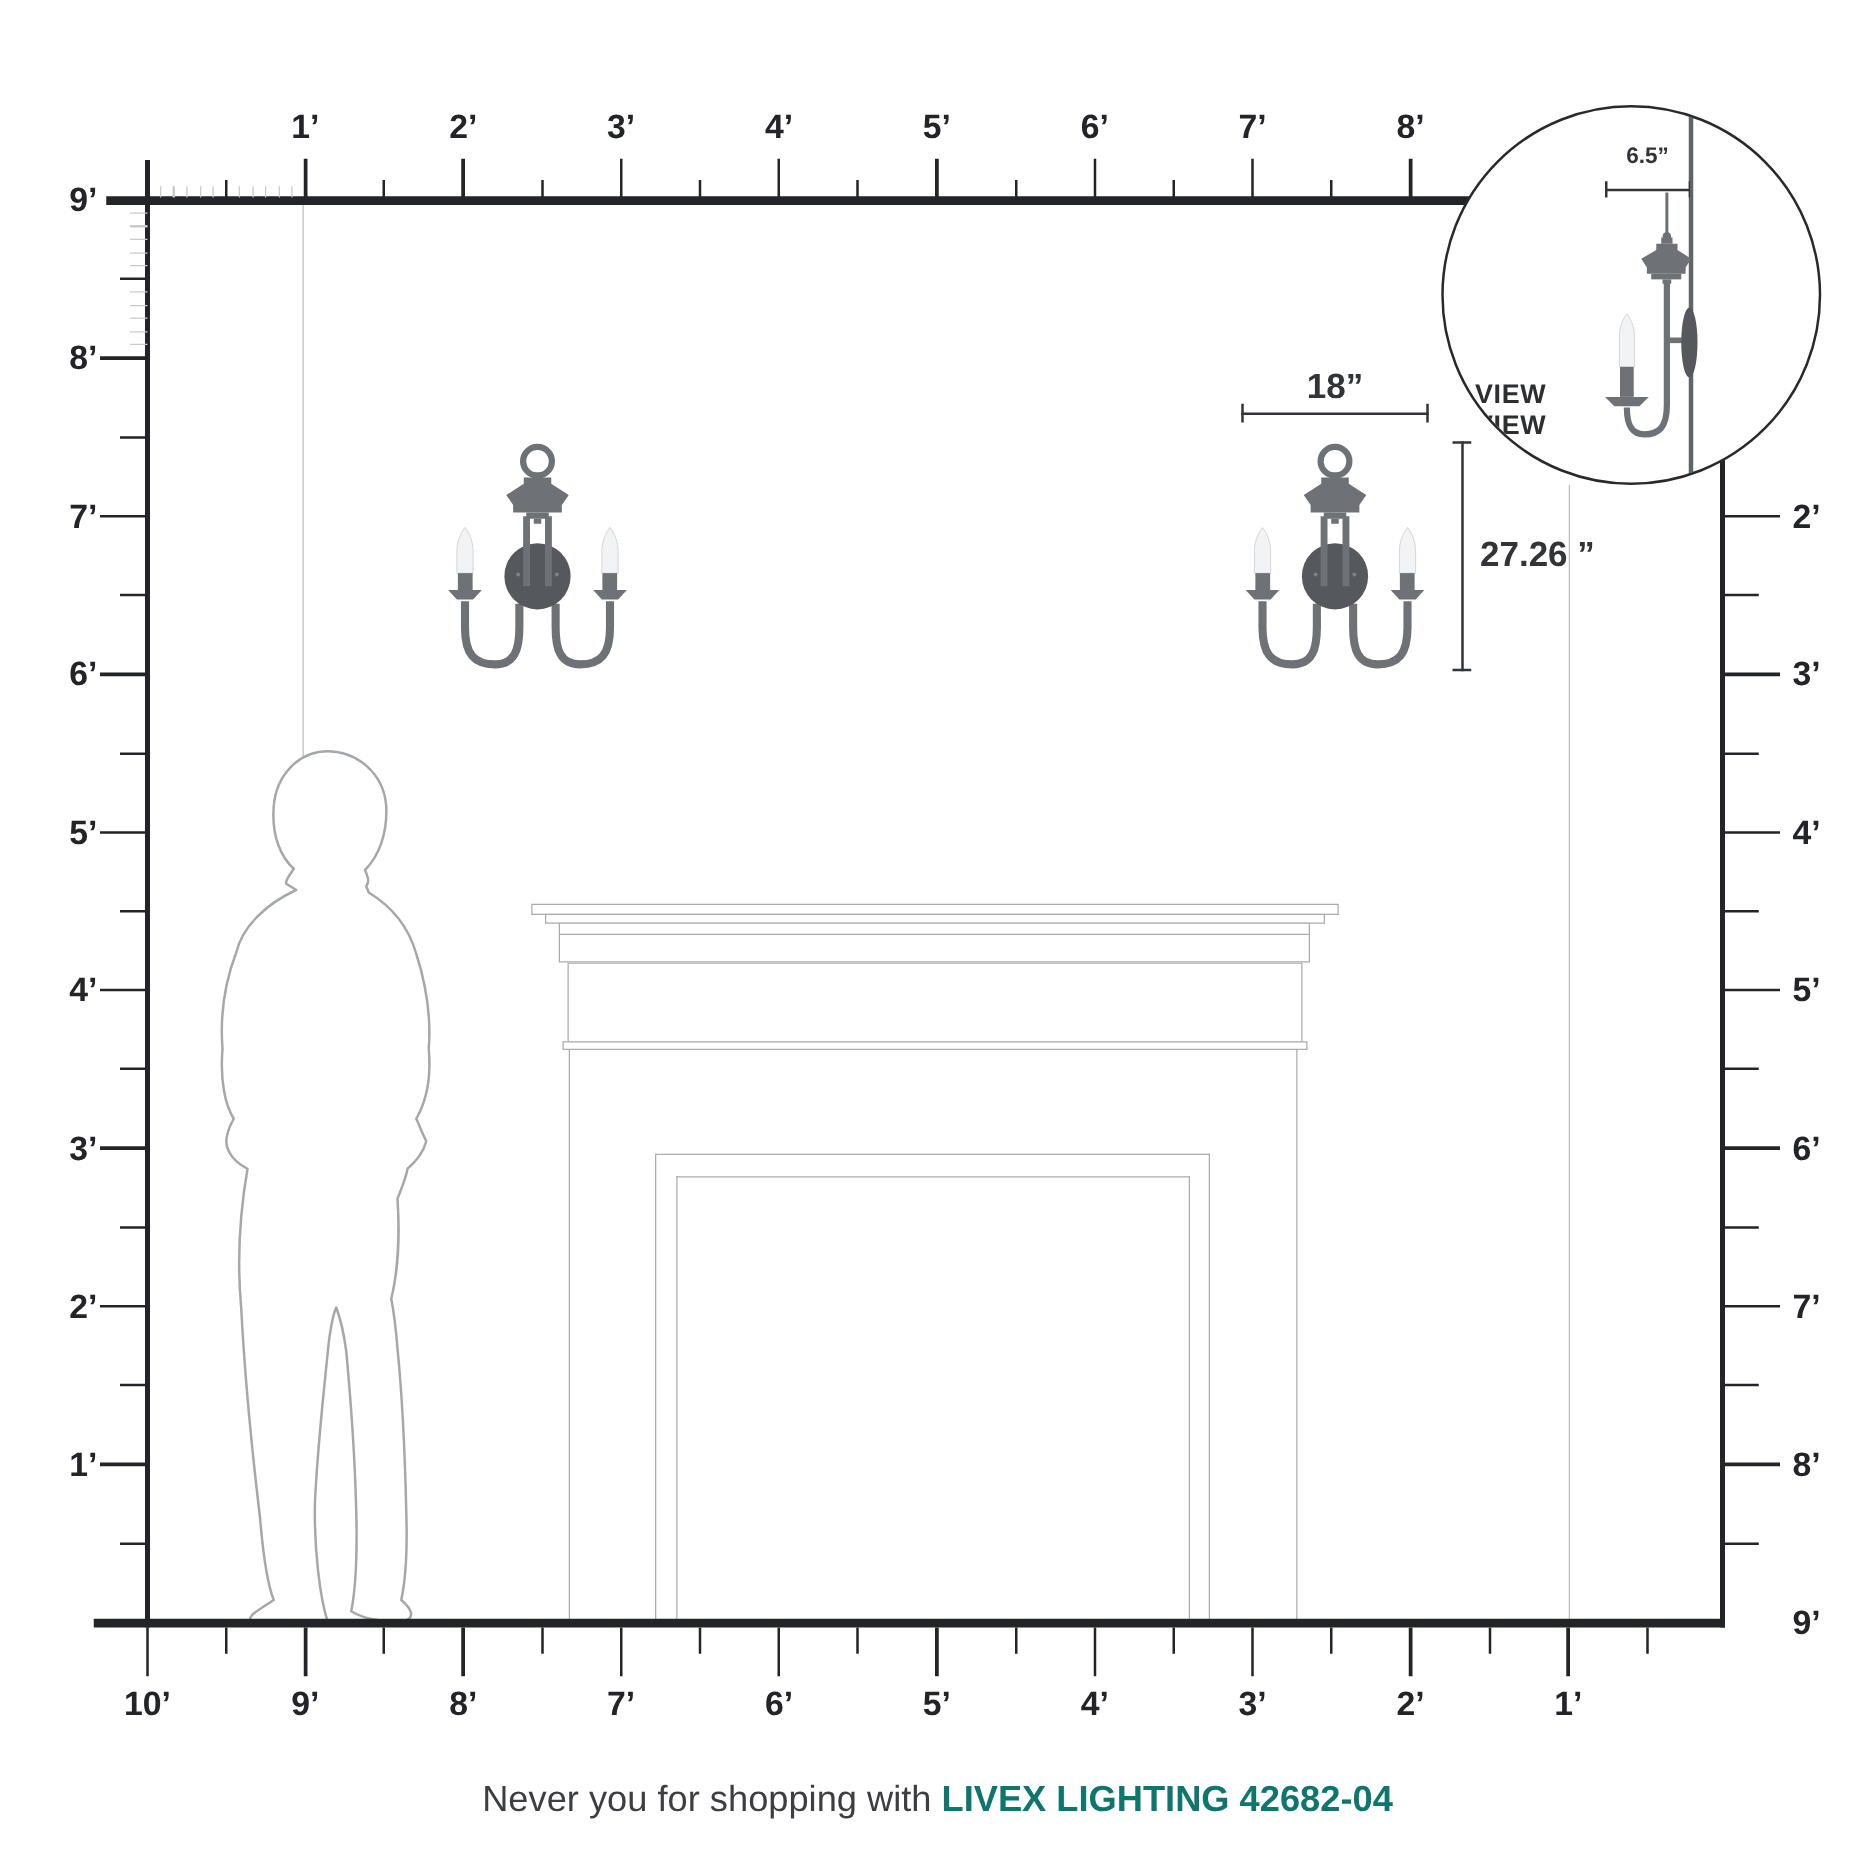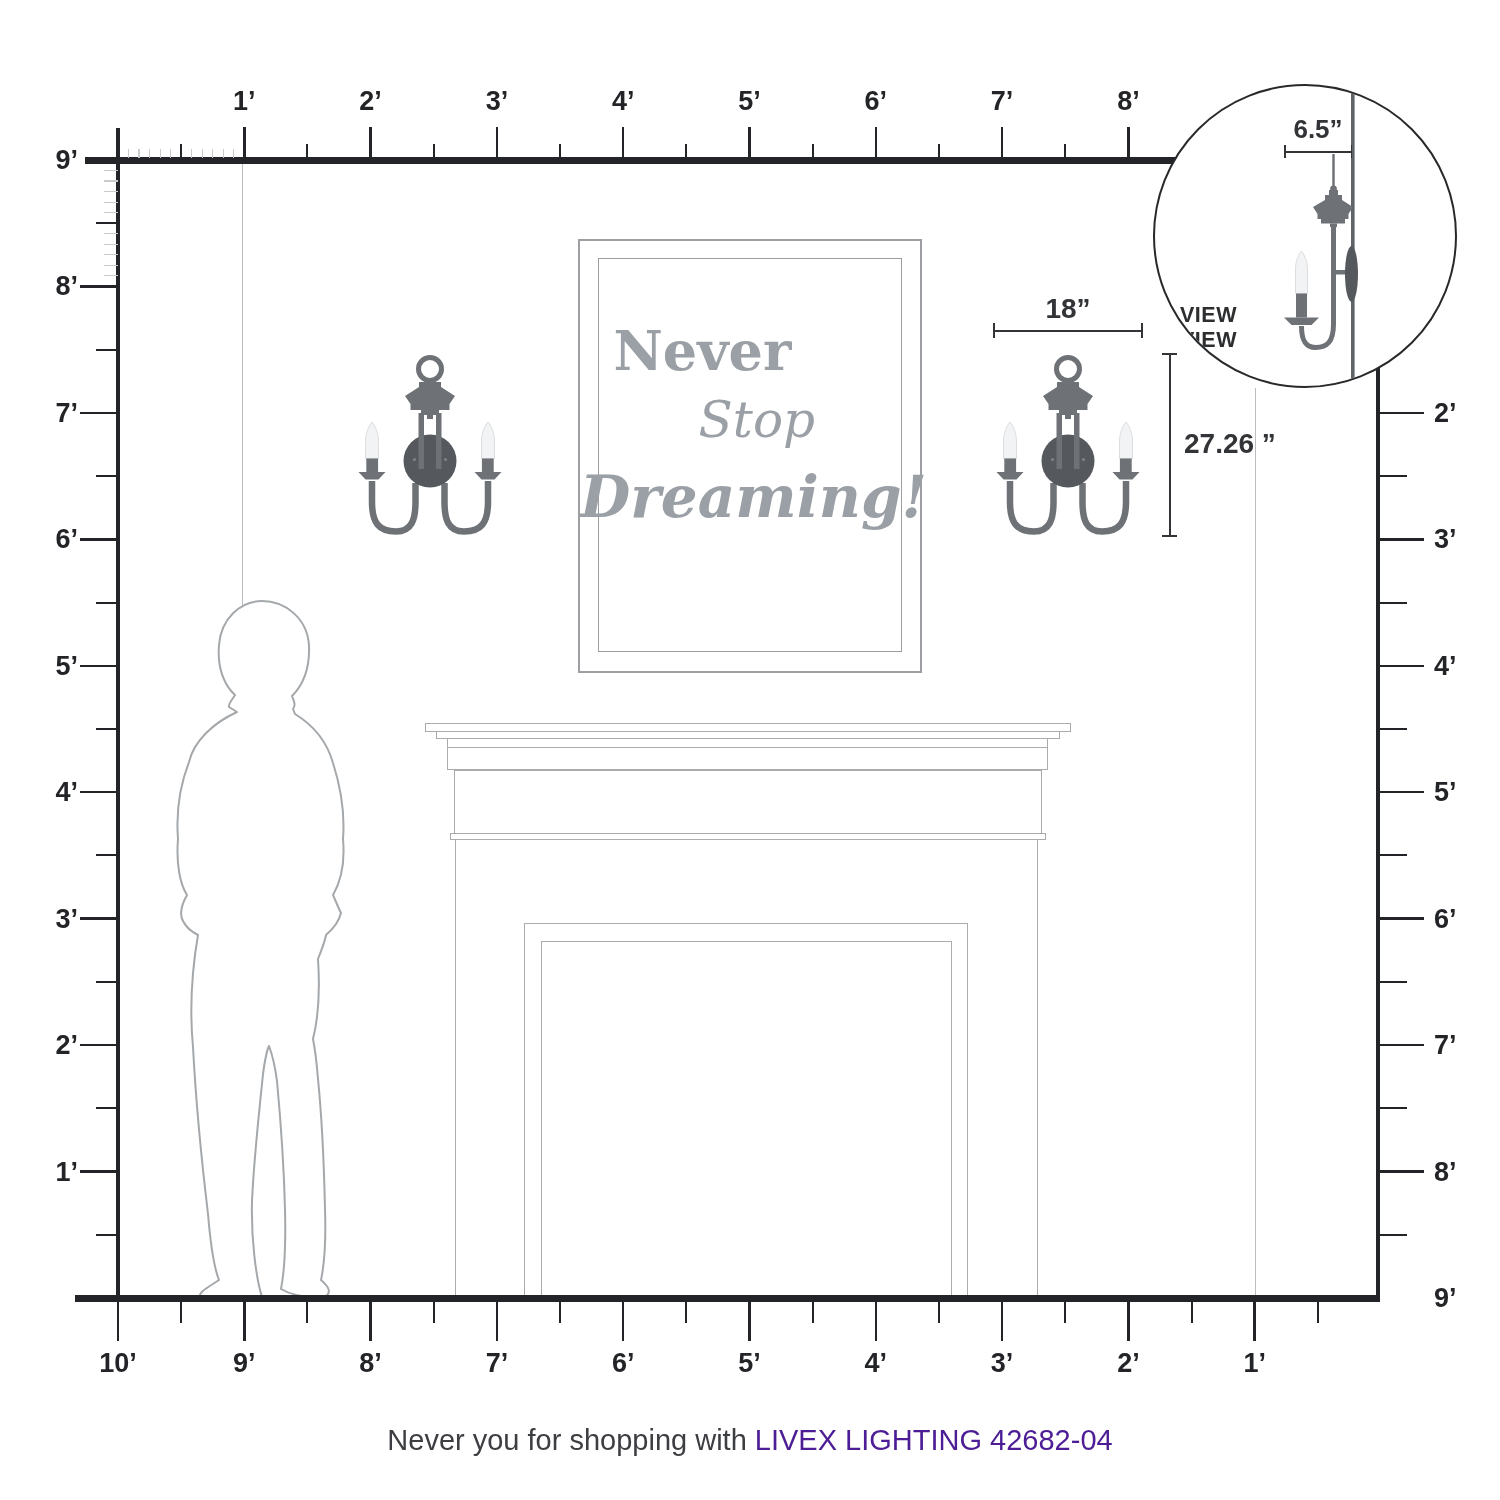--- a/index.html
+++ b/index.html
@@ -51,21 +51,21 @@
   }
   #side-view-label{
     position:absolute;left:25px;top:217px;width:120px;
     color:#2c2e30;font-size:21.5px;font-weight:600;letter-spacing:.5px;
   }
   
   #footer{
     position:absolute;left:0;top:1424px;width:100%;text-align:center;
     font-size:29px;color:#3c3e42;
   }
-  #footer .brand{font-weight:normal;color:#4c1d95;margin-left:8px;text-align:right;}
+  #footer .brand{font-weight:bold;color:#0f766e;margin-left:8px;text-align:right;}
 </style>
 </head>
 <body>
 
 <div id="scene">
 
   <div class="refline" style="left:242px;top:160px;height:1138px;"></div>
   <div class="refline" style="left:1255px;top:388px;height:910px;"></div>
 
   <svg class="abs" style="left:165px;top:598px;" width="200" height="701" viewBox="0 0 200 701">
@@ -90,26 +90,20 @@
     <div class="fp" style="left:447px;top:738px;width:601px;height:32px;">
       <div class="fp-inline" style="top:8px;"></div>
     </div>
     <div class="fp" style="left:454px;top:770px;width:588px;height:64px;"></div>
     <div class="fp" style="left:450px;top:833px;width:596px;height:7px;"></div>
     <div class="fp sides-only" style="left:455px;top:840px;width:583px;height:458px;"></div>
     <div class="fp lrt" style="left:524px;top:923px;width:444px;height:375px;"></div>
     <div class="fp lrt" style="left:541px;top:941px;width:411px;height:357px;"></div>
   </div>
 
-  <div id="artwork-frame">
-    <div id="artwork-inner"></div>
-    <div id="art-line1" class="art-line">Never</div>
-    <div id="art-line2" class="art-line">Stop</div>
-    <div id="art-line3" class="art-line">Dreaming!</div>
-  </div>
 
   <svg width="0" height="0" style="position:absolute">
     <defs>
       <g id="sconce-front">
 
         <path d="M17 128 L17 149 C17 170 24 178.5 41 178.5 C57 178.5 60.5 166 60.5 149 L60.5 130" fill="none" stroke="var(--sconce)" stroke-width="6.5"></path>
         <path d="M133 128 L133 149 C133 170 126 178.5 109 178.5 C93 178.5 89.5 166 89.5 149 L89.5 130" fill="none" stroke="var(--sconce)" stroke-width="6.5"></path>
 
         <circle cx="75" cy="108" r="26.5" fill="var(--plate)"></circle>
         <circle cx="59.5" cy="106.5" r="1.6" fill="#7e8286"></circle>
@@ -308,21 +302,21 @@
       <rect x="175" y="137.5" width="7" height="3.5" fill="var(--sconce)"></rect>
       <path d="M146.5 165 C142.8 170 140.5 176 140.5 183 L140.5 207.5 L152.5 207.5 L152.5 183 C152.5 176 150.2 170 146.5 165 Z" fill="var(--candle)" stroke="#d4d6d8" stroke-width="0.8"></path>
       <rect x="141" y="207.5" width="11" height="24" fill="var(--sconce)"></rect>
       <path d="M129 231.5 L164 231.5 L156.5 239 L136.5 239 Z" fill="var(--sconce)"></path>
     </svg>
 
     <div>
       <div class="dimline" style="left:129px;top:65px;width:68px;height:1.6px;"></div>
       <div class="dimline" style="left:129px;top:59px;width:1.6px;height:13px;"></div>
       <div class="dimline" style="left:195.5px;top:59px;width:1.6px;height:13px;"></div>
-      <div class="dimlabel" style="left:118px;top:28px;width:90px;text-align:center;font-size:26px;">6.5”</div>
+      <div class="dimlabel" style="left:118px;top:28px;width:90px;text-align:center;font-size:18px;">6.5”</div>
     </div>
     <div id="side-view-label">VIEW VIEW</div>
   </div>
 
   <div id="footer">
     <span>Never you for shopping with</span><span class="brand">LIVEX LIGHTING 42682-04</span>
   </div>
 
 </div>
 

